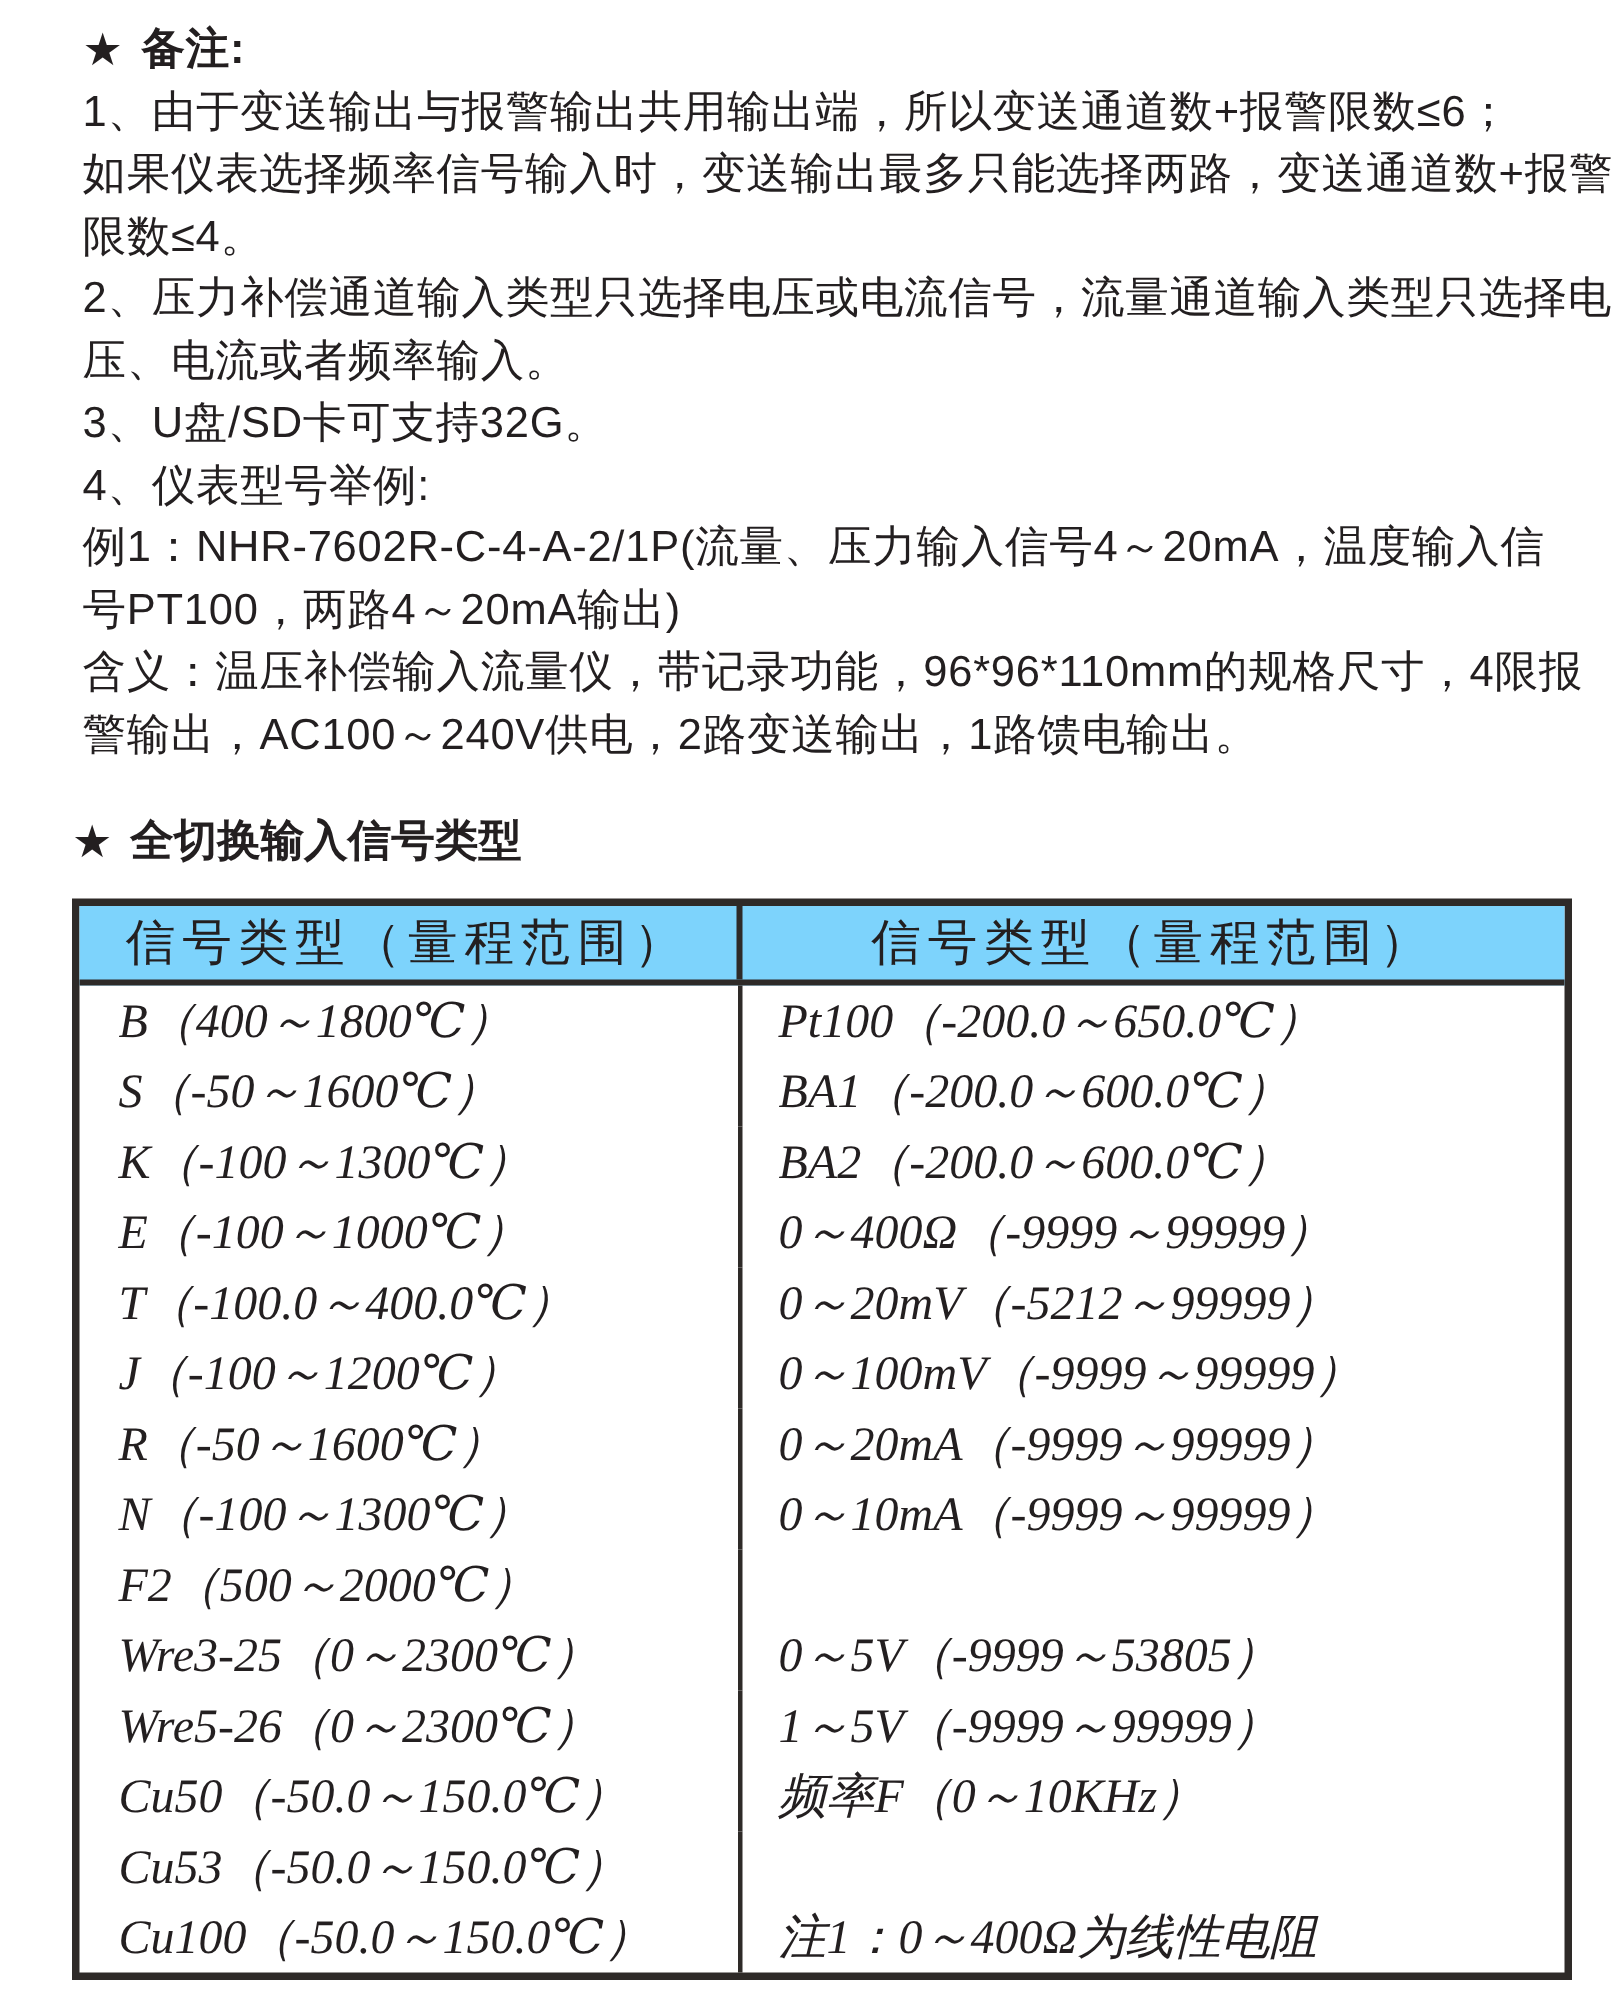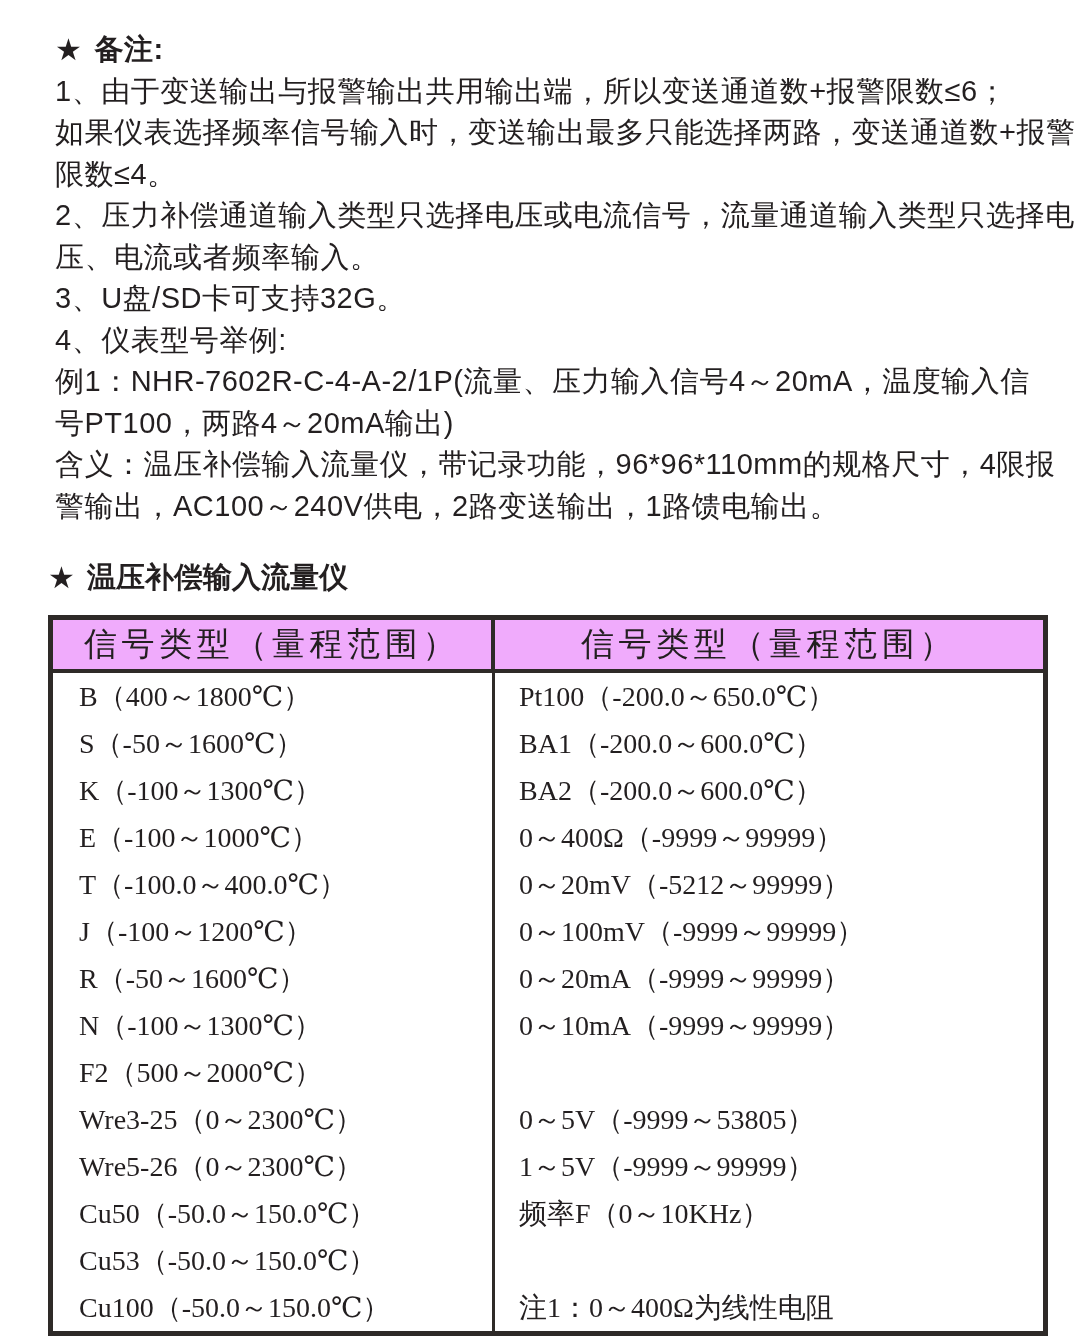--- a/index.html
+++ b/index.html
@@ -16,21 +16,21 @@
     height: 1339px;
     padding: 12px 30px 0 55px;
   }
   
   .notes .line {
     font-size: 29px;
     line-height: 41.5px;
     letter-spacing: 0.5px;
     white-space: nowrap;
   }
-  .notes .heading { font-weight: bold; margin-top: 16px; }
+  .notes .heading { font-weight: bold; }
   .star {
     display: inline-block;
     font-size: 30px;
     margin-right: 12px;
     transform: translateY(1px);
   }
   
   .section-title {
     margin-top: 29px;
     margin-left: -7px;
@@ -44,21 +44,21 @@
     margin-top: 17px;
     margin-left: -7px;
     width: 1000px;
     border: 5px solid #2e2a28;
     background: #ffffff;
   }
   .thead {
     display: grid;
     grid-template-columns: 442px 1fr;
     border-bottom: 4px solid #2e2a28;
-    background: #f0abfc;
+    background: #7dd3fc;
   }
   .th {
     height: 49px;
     display: flex;
     align-items: center;
     justify-content: center;
     font-family: "Liberation Serif", "DejaVu Serif", serif;
     font-size: 33px;
     letter-spacing: 0.14em;
     white-space: nowrap;
@@ -67,22 +67,23 @@
   .tbody { }
   .trow {
     display: grid;
     grid-template-columns: 442px 1fr;
   }
   .td {
     height: 47px;
     display: flex;
     align-items: center;
     font-family: "Liberation Serif", "DejaVu Serif", serif;
-    font-size: 28px;
+    font-size: 32px;
     white-space: nowrap;
+    font-style: italic;
   }
   .td.left {
     border-right: 3px solid #2e2a28;
     padding-left: 26px;
   }
   .td.right { padding-left: 24px; }
 </style>
 </head>
 <body>
 
@@ -99,21 +100,21 @@
     <div class="line">压、电流或者频率输入。</div>
     <div class="line">3、U盘/SD卡可支持32G。</div>
     <div class="line">4、仪表型号举例:</div>
     <div class="line">例1：NHR-7602R-C-4-A-2/1P(流量、压力输入信号4～20mA，温度输入信</div>
     <div class="line">号PT100，两路4～20mA输出)</div>
     <div class="line">含义：温压补偿输入流量仪，带记录功能，96*96*110mm的规格尺寸，4限报</div>
     <div class="line">警输出，AC100～240V供电，2路变送输出，1路馈电输出。</div>
   </div>
 
   <div class="section-title">
-    <span class="star">★</span><span>温压补偿输入流量仪</span>
+    <span class="star">★</span><span>全切换输入信号类型</span>
   </div>
 
   <div class="sigtable">
     <div class="thead">
       <div class="th left">信号类型（量程范围）</div>
       <div class="th right">信号类型（量程范围）</div>
     </div>
     <div class="tbody">
       <div class="trow">
         <div class="td left">B（400～1800℃）</div>

